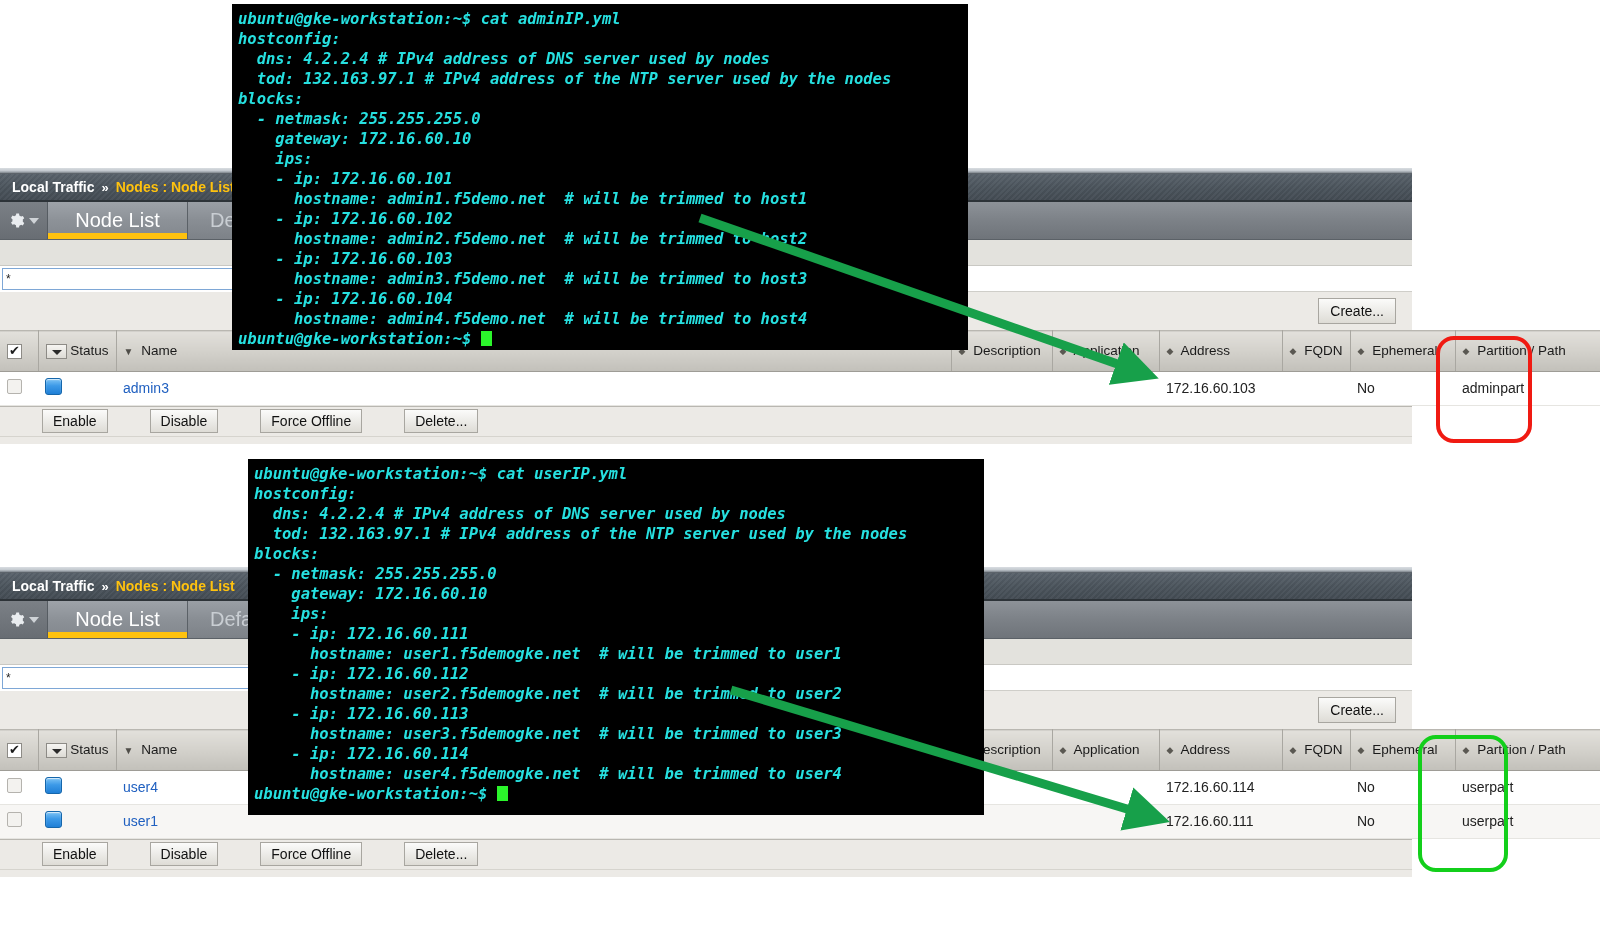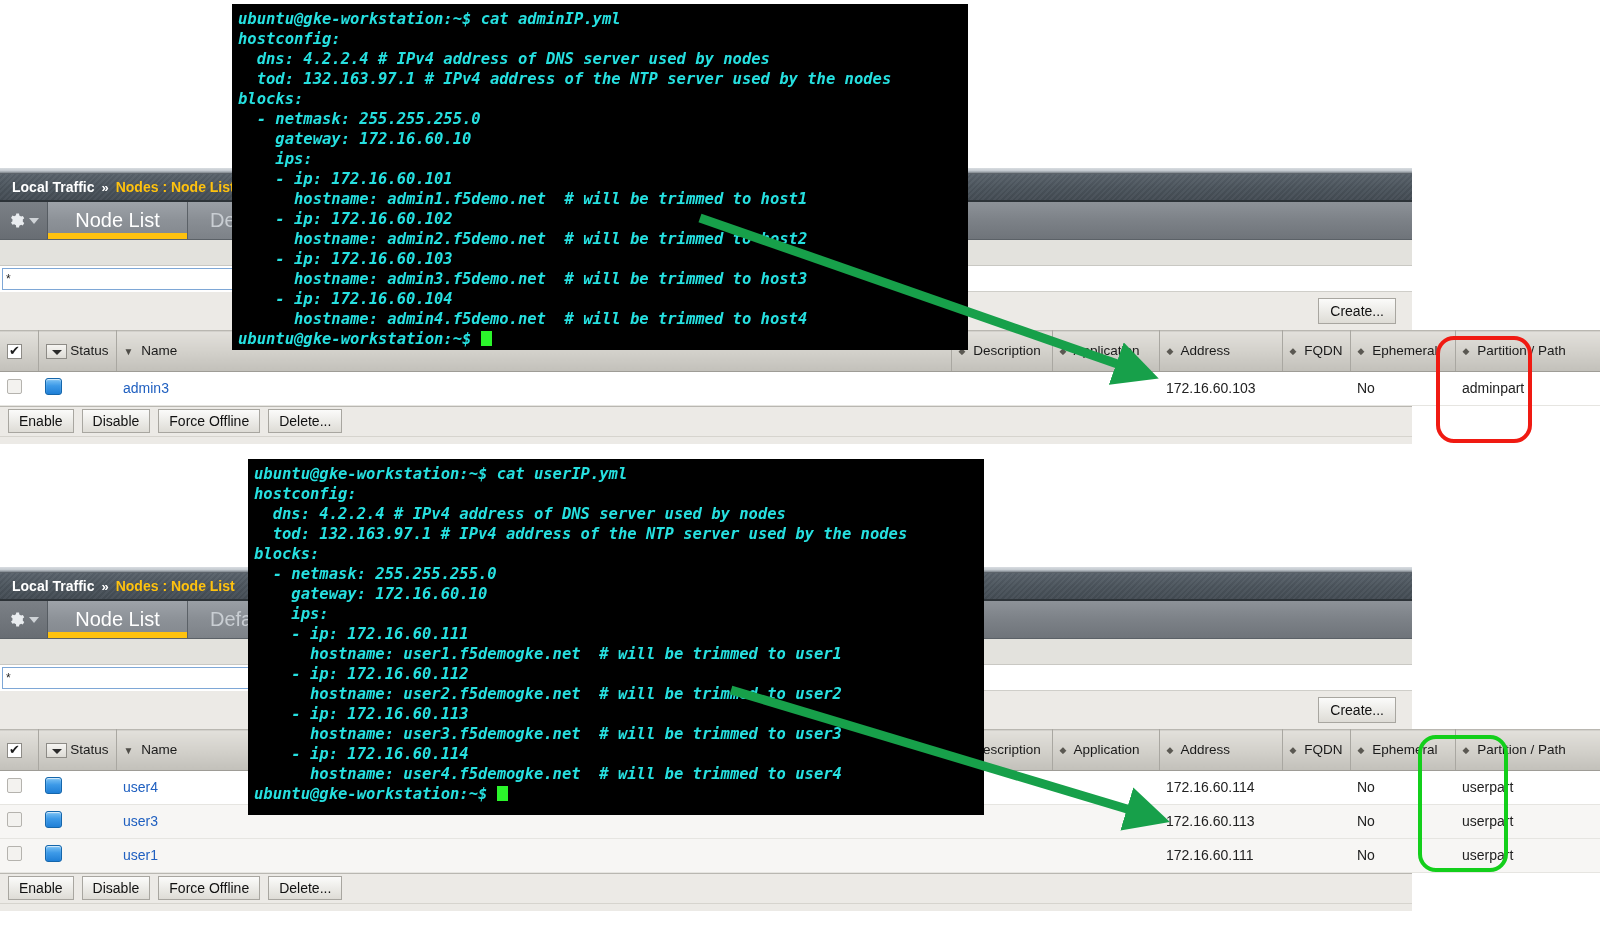--- a/index.html
+++ b/index.html
@@ -157,21 +157,21 @@
     box-shadow: inset 0 1px 1px rgba(255,255,255,0.7);
   }
   a.nodelink { color:#2060c0; text-decoration:none; font-size:14px; }
   .actionbar {
     height: 30px;
     background:#eceae6;
     border-top:1px solid #b9b7b1;
     display:flex; align-items:center; gap:8px;
     padding-left: 8px;
   }
-  .actionbar .btn { padding: 3px 10px; font-size:14px; }
+  .actionbar .btn { padding: 3px 10px; font-size:14px;margin-left:34px; }
   .bottomedge { height: 8px; background:#eceae6; border-top:1px solid #d6d4ce;}
 
   
   col.c-check { width: 38px; }
   col.c-status { width: 78px; }
   col.c-name { width: 835px; }
   col.c-desc { width: 101px; }
   col.c-app  { width: 107px; }
   col.c-addr { width: 123px; }
   col.c-fqdn { width: 68px; }
@@ -424,31 +424,20 @@
             <td></td>
             <td></td>
             <td>172.16.60.114</td>
             <td></td>
             <td>No</td>
             <td>userpart</td>
           </tr>
           <tr class="alt">
             <td><span class="rowcheck"></span></td>
             <td><span class="statusbox"></span></td>
-            <td><a class="nodelink" href="#">user3</a></td>
-            <td></td>
-            <td></td>
-            <td>172.16.60.113</td>
-            <td></td>
-            <td>No</td>
-            <td>userpart</td>
-          </tr>
-          <tr class="alt">
-            <td><span class="rowcheck"></span></td>
-            <td><span class="statusbox"></span></td>
             <td><a class="nodelink" href="#">user1</a></td>
             <td></td>
             <td></td>
             <td>172.16.60.111</td>
             <td></td>
             <td>No</td>
             <td>userpart</td>
           </tr>
         </tbody>
       </table>

